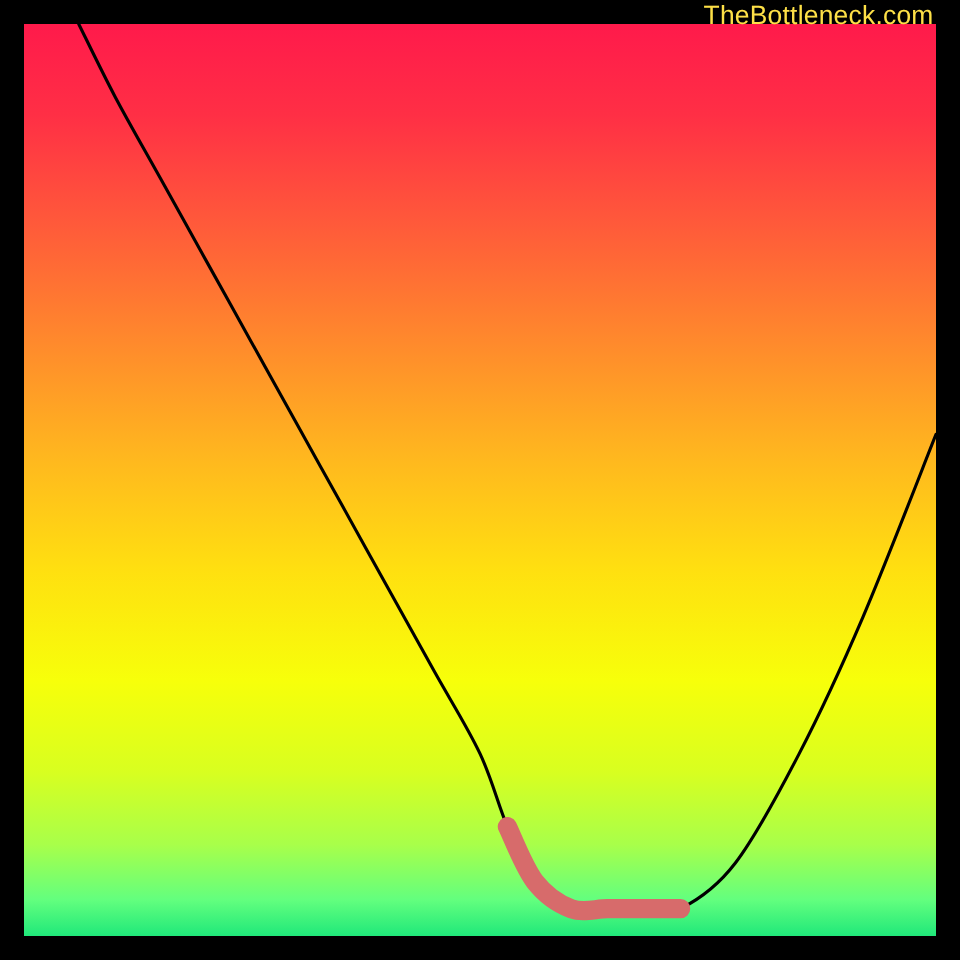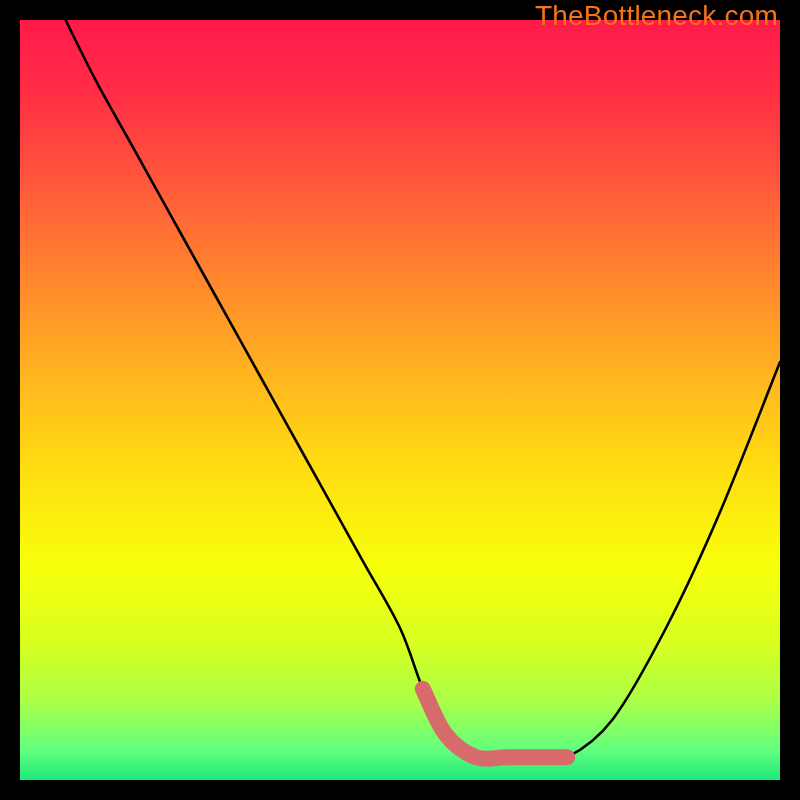--- a/index.html
+++ b/index.html
@@ -23,22 +23,22 @@
     left: 0;
     top: 0;
     width: 760px;
     height: 760px;
   }
   .watermark {
     position: absolute;
     top: 0px;
     right: 22px;
     font-family: Arial, Helvetica, sans-serif;
-    font-size: 28px;
-    color: #f97316;
+    font-size: 22px;
+    color: #fde047;
     font-weight: 500;
     letter-spacing: 0.2px;
   }
   svg.curve {
     position: absolute;
     left: 0;
     top: 0;
     width: 760px;
     height: 760px;
   }

